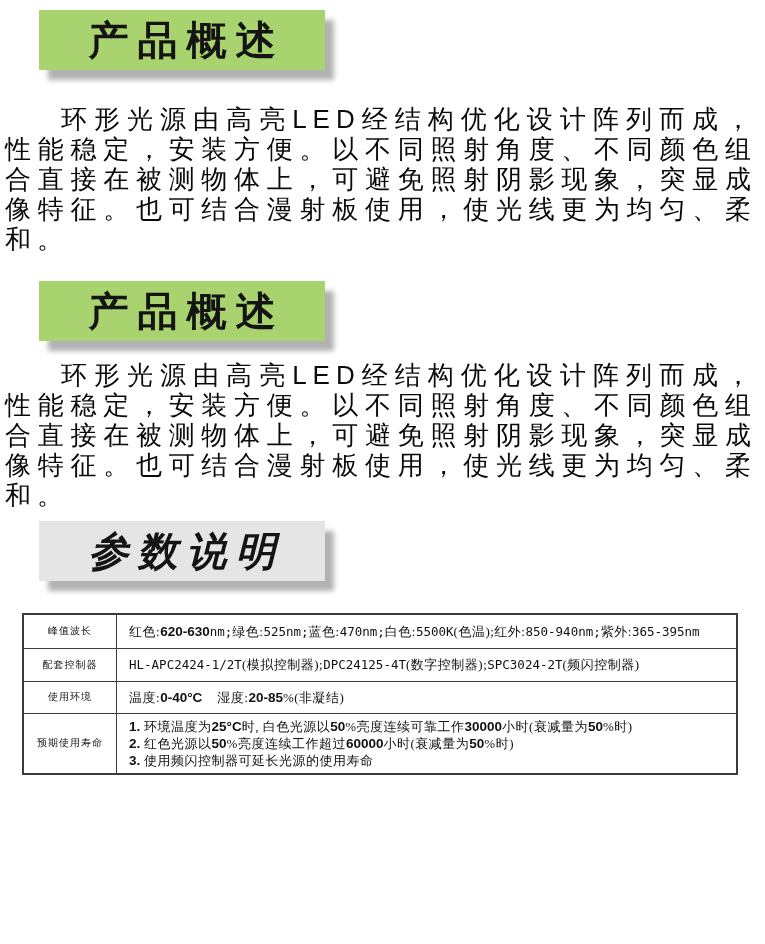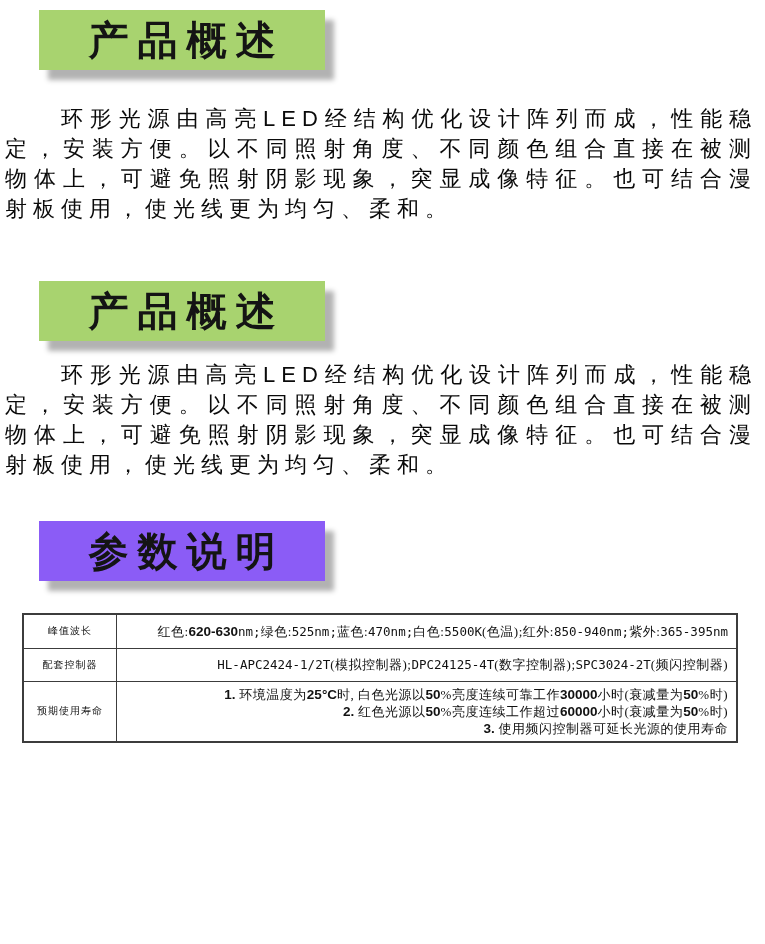--- a/index.html
+++ b/index.html
@@ -29,21 +29,21 @@
   }
   .b1{top:10px}
   .b2{top:281px}
   .b3{top:521px}
   .b4{top:866px}
   .b4 .banner-text{letter-spacing:3px;text-indent:3px;}
 
   
   .para{
     position:absolute;left:5px;width:752px;margin:0;
-    font-size:22px;line-height:30px;letter-spacing:6px;
+    font-size:26px;line-height:30px;letter-spacing:6px;
     text-indent:56px;text-align:justify;
     color:#0a0a0a;
     font-family:"Liberation Sans",sans-serif;
   }
   .p1{top:104px}
   .p2{top:360px}
 
   
   .spec-table{
     position:absolute;top:613px;left:22px;width:716px;
@@ -57,21 +57,21 @@
   .label-cell{
     width:90px;text-align:center;
     font-size:10px;letter-spacing:1px;color:#111;
     font-family:"Liberation Serif",serif;
   }
   .value-cell{
     padding:4px 8px 4px 12px;
     font-size:13px;letter-spacing:0.5px;color:#111;
     font-family:"Liberation Serif",serif;
   }
-  .value-cell .line{line-height:17px;text-align:right;}
+  .value-cell .line{line-height:17px;}
   .spec-table tr:nth-child(1){height:34px}
   .spec-table tr:nth-child(2){height:33px}
   .spec-table tr:nth-child(3){height:32px}
   .spec-table tr:nth-child(4){height:31px}
   .spec-table tr:nth-child(5){height:56px}
   .spec-table tr:nth-child(6){height:33px}
   .spec-table tr:nth-child(5) .label-cell{font-size:16px;letter-spacing:0.5px;}
 
   
   .value-cell span.b{
@@ -93,39 +93,45 @@
   </div>
 
   <p class="para p1">环形光源由高亮LED经结构优化设计阵列而成，性能稳定，安装方便。以不同照射角度、不同颜色组合直接在被测物体上，可避免照射阴影现象，突显成像特征。也可结合漫射板使用，使光线更为均匀、柔和。</p>
 
   <div class="banner b2" style="background: rgb(168, 211, 111);">
     <span class="banner-text">产品概述</span>
   </div>
 
   <p class="para p2">环形光源由高亮LED经结构优化设计阵列而成，性能稳定，安装方便。以不同照射角度、不同颜色组合直接在被测物体上，可避免照射阴影现象，突显成像特征。也可结合漫射板使用，使光线更为均匀、柔和。</p>
 
-  <div class="banner b3" style="background: #8b5cf6;">
+  <div class="banner b3" style="background: #e5e5e5; font-style: italic;">
     <span class="banner-text">参数说明</span>
   </div>
 
   <table class="spec-table">
     <tbody>
         <tr>
           <td class="label-cell">峰值波长</td>
           <td class="value-cell">
             <div class="line"><span>红色:</span><span class="b">620-630</span><span class="m">nm;</span><span>绿色:</span><span class="m">525nm;</span><span>蓝色:</span><span class="m">470nm;</span><span>白色:</span><span class="m">5500K</span><span>(色温);</span><span>红外:</span><span class="m">850-940nm;</span><span>紫外:</span><span class="m">365-395nm</span></div>
           </td>
         </tr>
         <tr>
           <td class="label-cell">配套控制器</td>
           <td class="value-cell">
             <div class="line"><span class="m">HL-APC2424-1/2T</span><span>(模拟控制器);</span><span class="m">DPC24125-4T</span><span>(数字控制器);</span><span class="m">SPC3024-2T</span><span>(频闪控制器)</span></div>
           </td>
         </tr>
         <tr>
+          <td class="label-cell">使用环境</td>
+          <td class="value-cell">
+            <div class="line"><span>温度:</span><span class="b">0-40°C</span><span>&nbsp;&nbsp;&nbsp;&nbsp;湿度:</span><span class="b">20-85</span><span>%(非凝结)</span></div>
+          </td>
+        </tr>
+        <tr>
           <td class="label-cell">预期使用寿命</td>
           <td class="value-cell">
             <div class="line"><span class="b">1.</span><span> 环境温度为</span><span class="b">25°C</span><span>时, 白色光源以</span><span class="b">50</span><span>%亮度连续可靠工作</span><span class="b">30000</span><span>小时(衰减量为</span><span class="b">50</span><span>%时)</span></div>
             <div class="line"><span class="b">2.</span><span> 红色光源以</span><span class="b">50</span><span>%亮度连续工作超过</span><span class="b">60000</span><span>小时(衰减量为</span><span class="b">50</span><span>%时)</span></div>
             <div class="line"><span class="b">3.</span><span> 使用频闪控制器可延长光源的使用寿命</span></div>
           </td>
         </tr>
       </tbody>
   </table>
 

